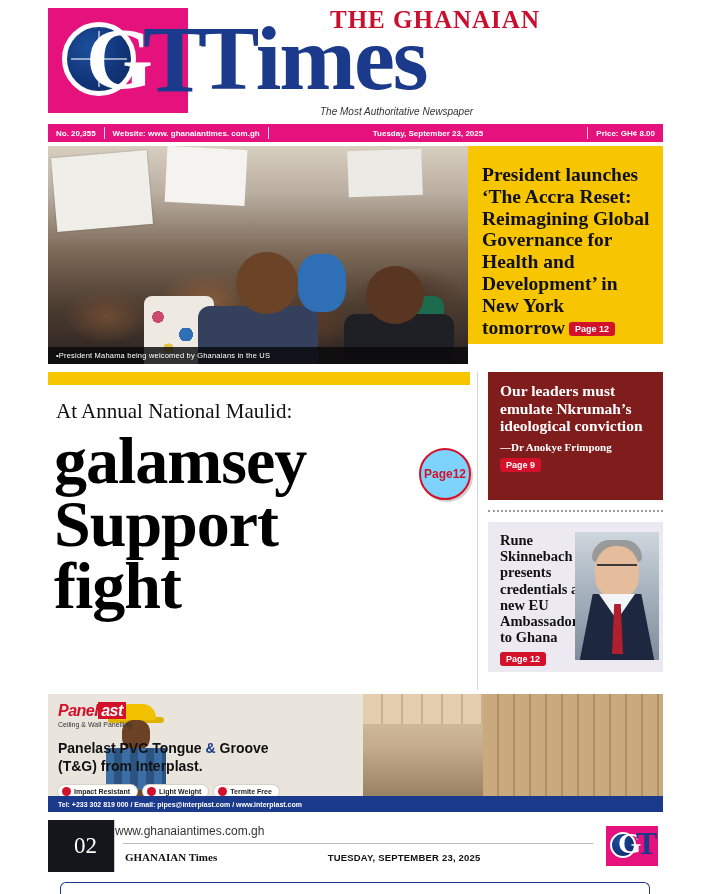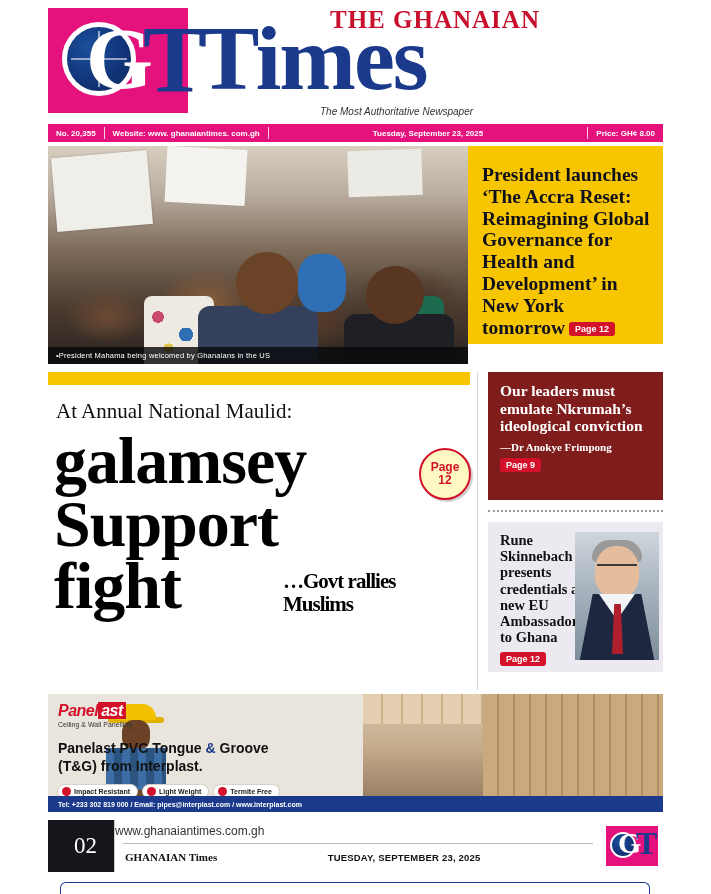--- a/index.html
+++ b/index.html
@@ -252,27 +252,27 @@
     font-size: 21px;
     line-height: 1.1;
     text-align: left;
     color: #000000;
     width: 170px;
   }
   .page-burst {
     position: absolute;
     right: 6px; top: 76px;
     width: 52px; height: 52px;
-    background: #fef9c3;
+    background: #7dd3fc;
     border: 2px solid #d4112a;
     border-radius: 50%;
     color: #d4112a;
     font-size: 12px;
     font-weight: bold;
-    display: flex; flex-direction: column;
+    display: flex; flex-direction: row;
     align-items: center; justify-content: center;
     line-height: 1.05;
     box-shadow: 2px 2px 0 rgba(0,0,0,.18);
   }
 
   
   .side-col {
     width: 175px;
     display: flex;
     flex-direction: column;
@@ -569,24 +569,20 @@
   <div class="body-wrap">
 
     <div class="main-col">
       <div class="yellow-rule"></div>
       <p class="kicker">At Annual National Maulid:</p>
       <div class="big-head">
         <span class="head-line">galamsey</span>
         <span class="head-line">Support</span>
         <span class="head-line">
           <span>fight</span>
-          <span class="sub-head">
-            <span>…Govt rallies</span><br>
-            <span>Muslims</span>
-          </span>
         </span>
       </div>
       <div class="page-burst">
         <span>Page</span>
         <span>12</span>
       </div>
     </div>
 
     <div class="side-col">
       <div class="side-dark">

